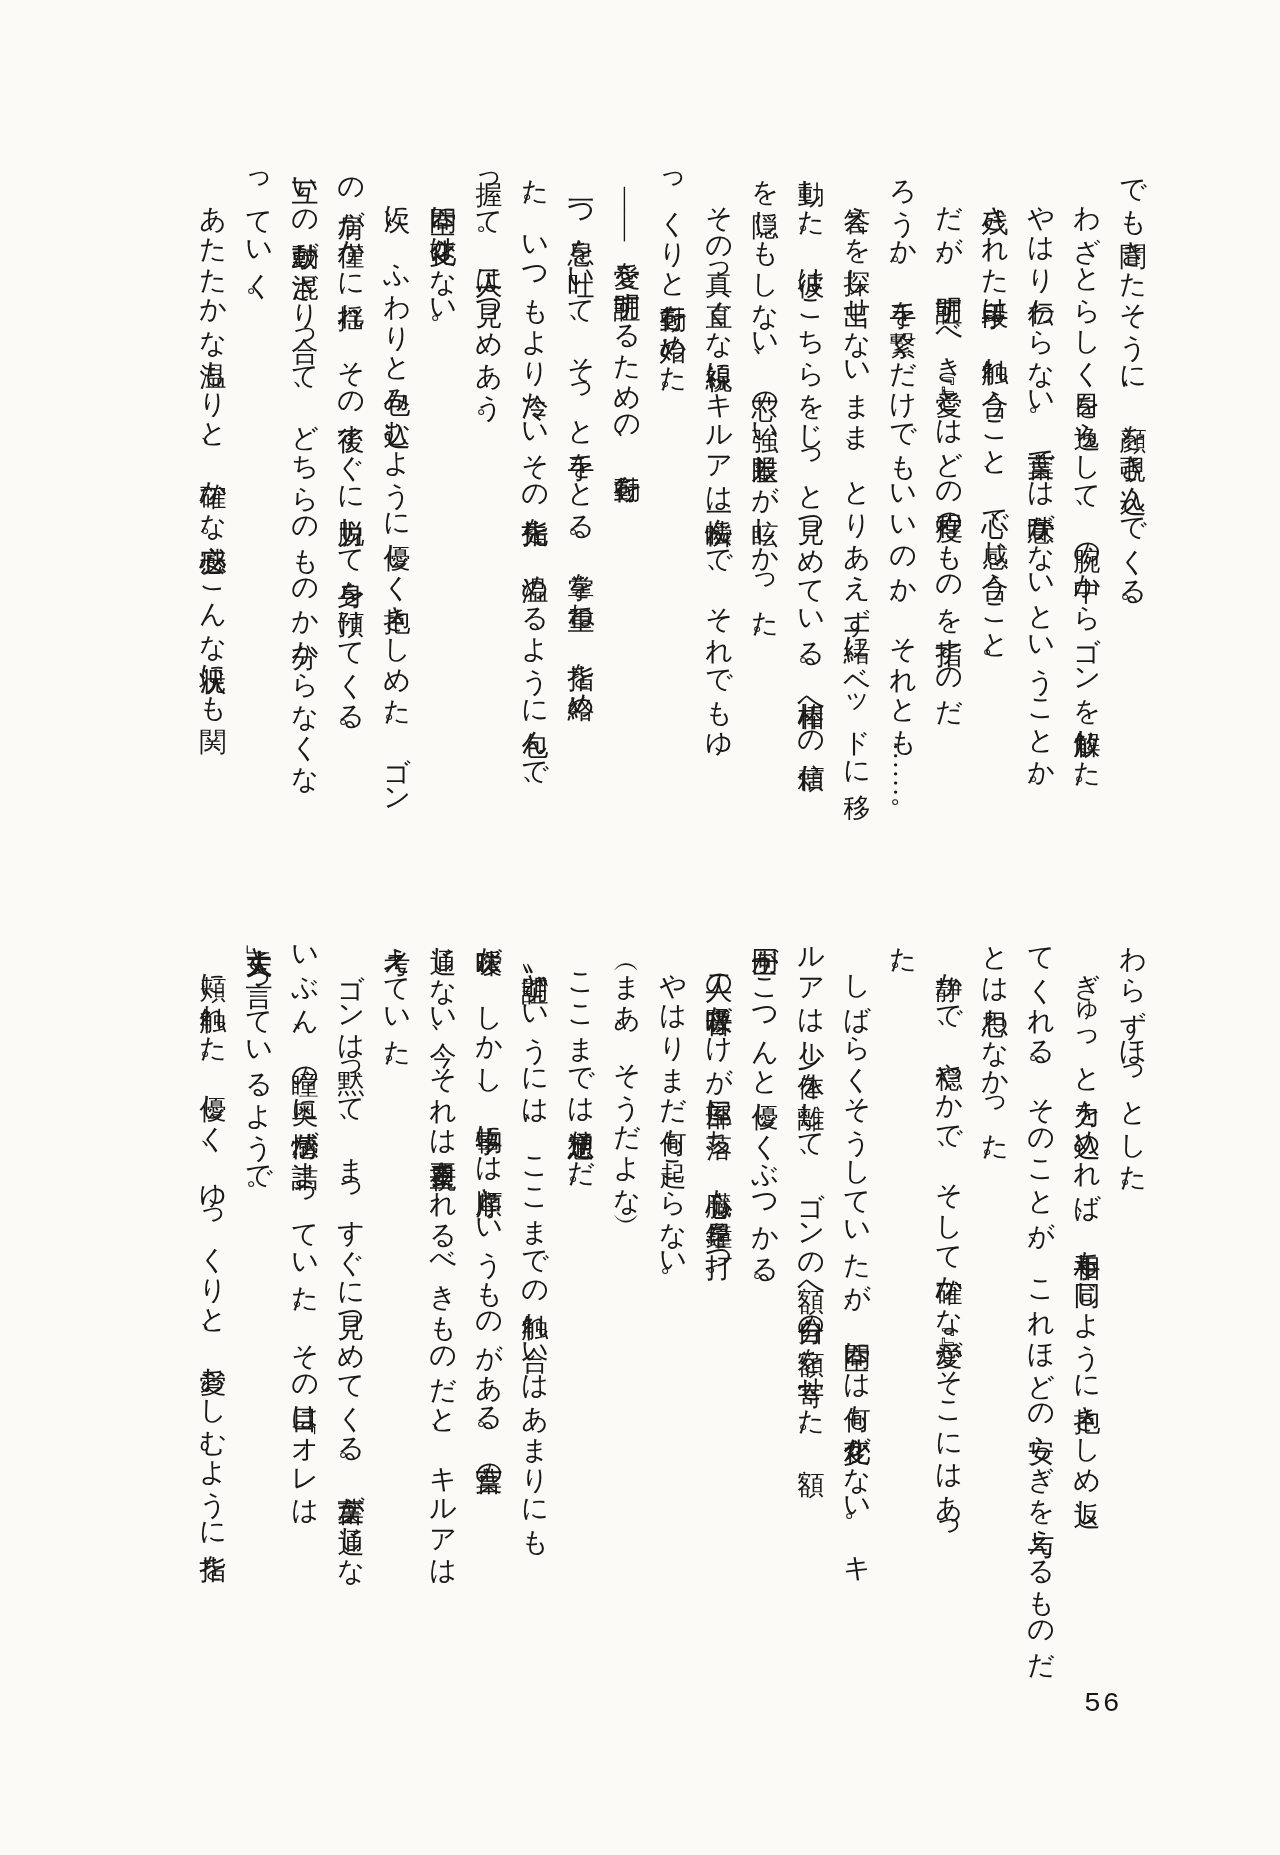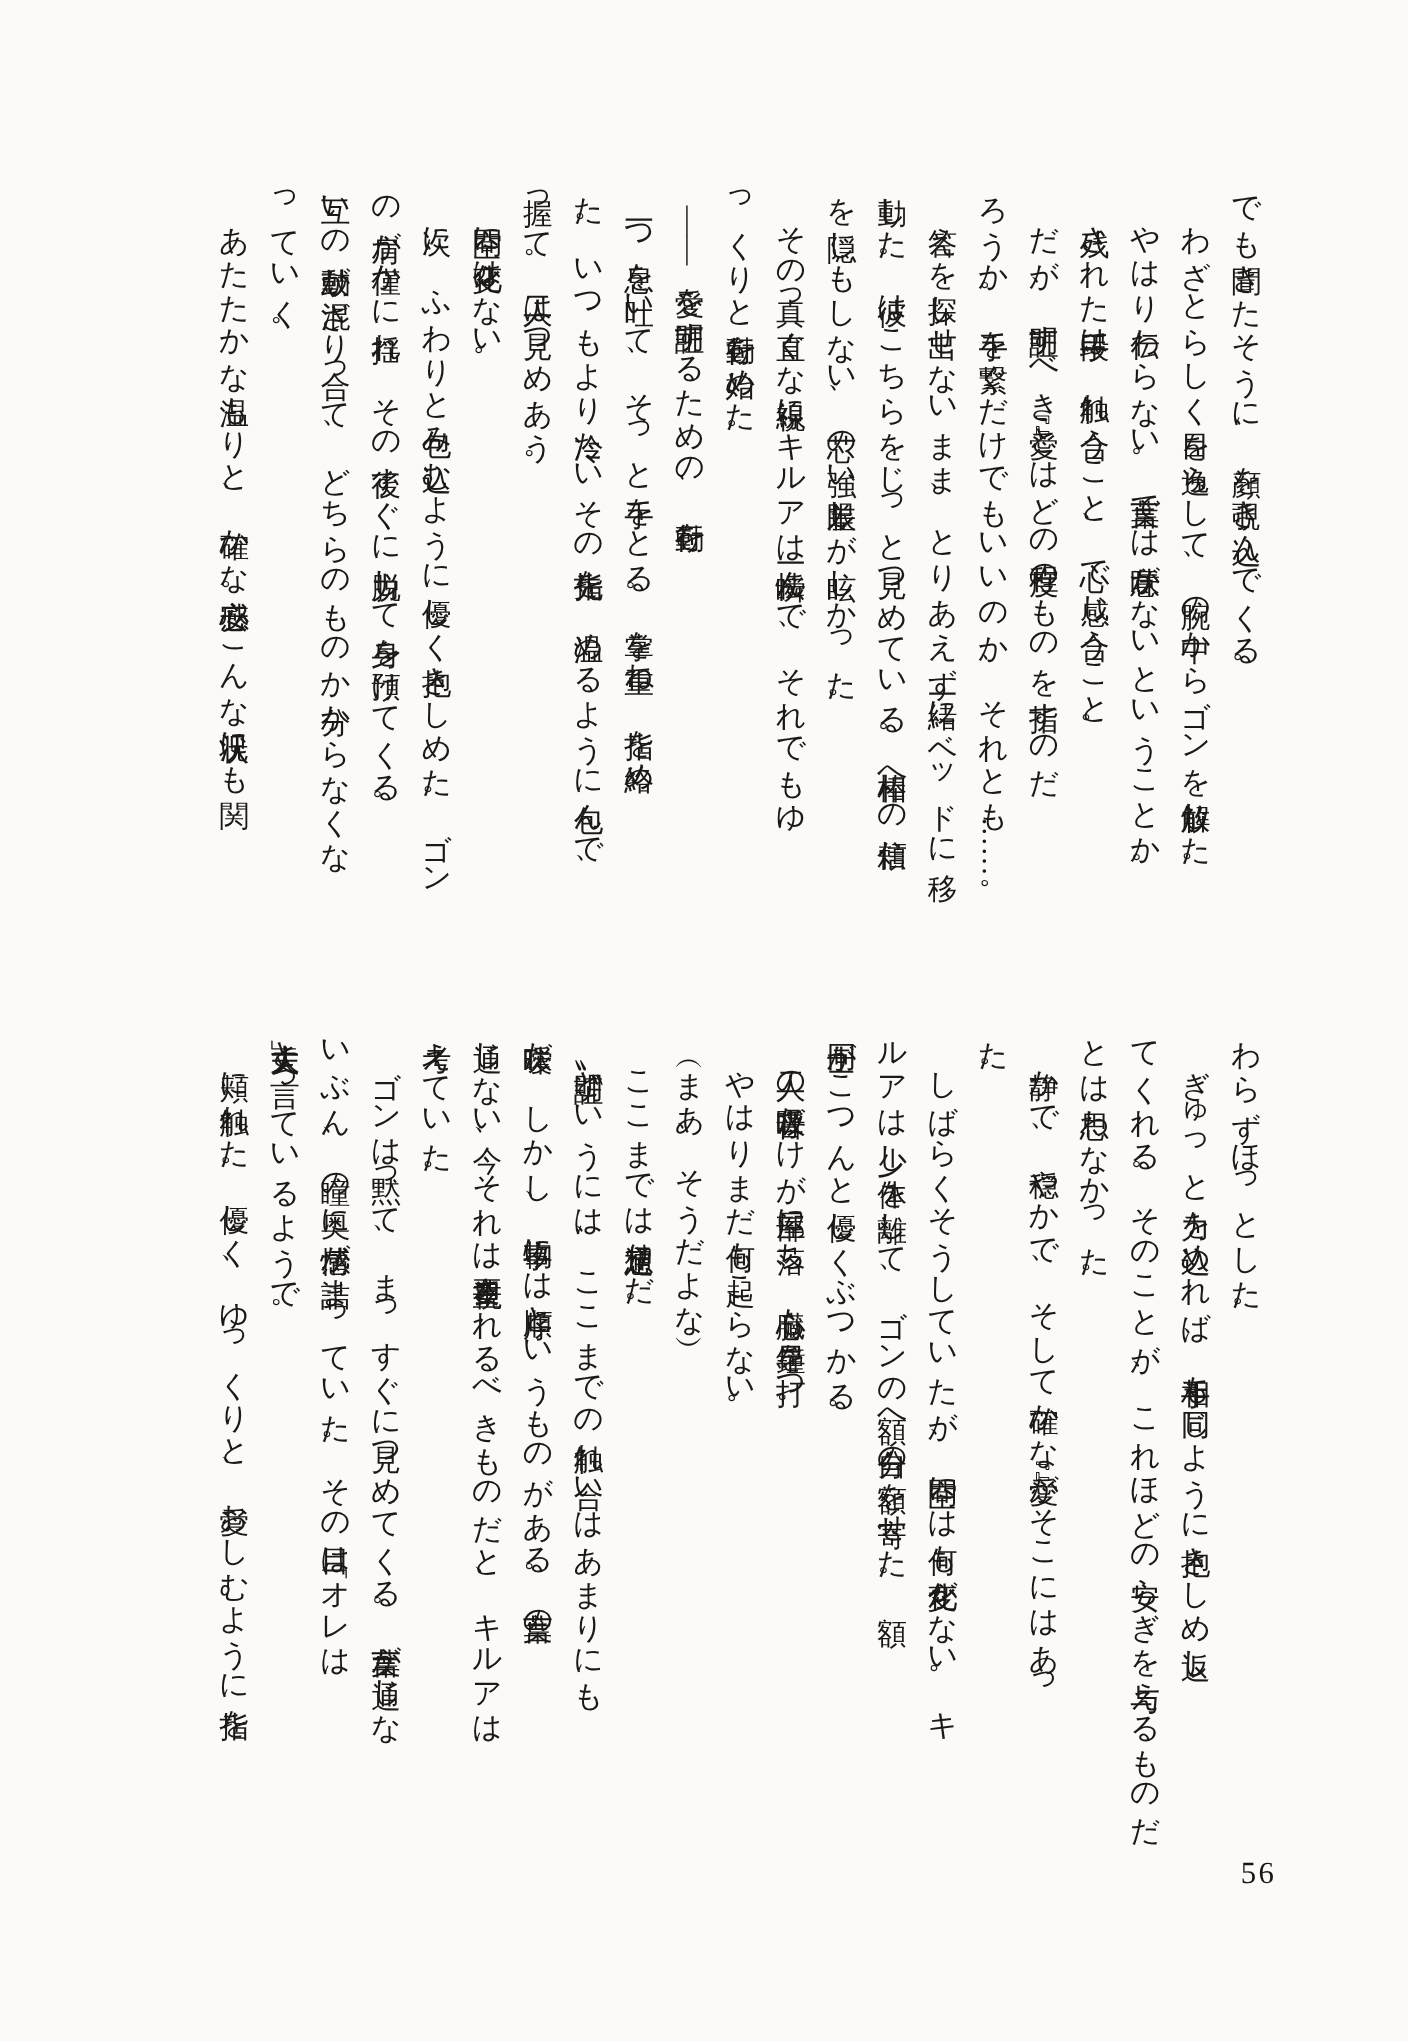--- a/index.html
+++ b/index.html
@@ -34,24 +34,25 @@
     white-space: nowrap;
   }
   .vblock p.indent {
     text-indent: 27px;
   }
   #block-upper { top: 160px; right: 124px; }
   #block-lower { top: 928px; right: 124px; }
   .page-number {
     position: absolute;
     top: 1688px;
-    left: 1128px;
+    left: 1084px;
     font-size: 28px;
     letter-spacing: 2px;
     color: #181614;
+    font-family: Liberation Mono, monospace;
   }
 </style>
 </head>
 <body>
 
 <div class="page">
   <div id="block-upper" class="vblock">
       <p class="">でも聞きたそうに、顔を覗き込んでくる。</p>
       <p class="indent">わざとらしく目を逸らして、腕の中からゴンを解放した。</p>
       <p class="indent">やはり伝わらない。言葉では意味がないということか。</p>

